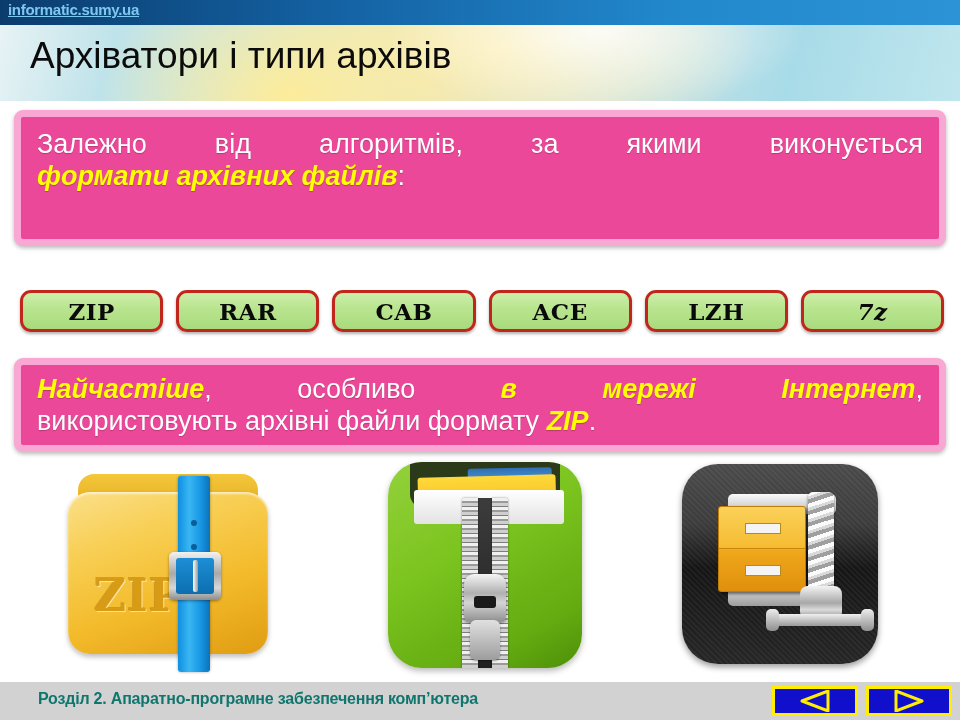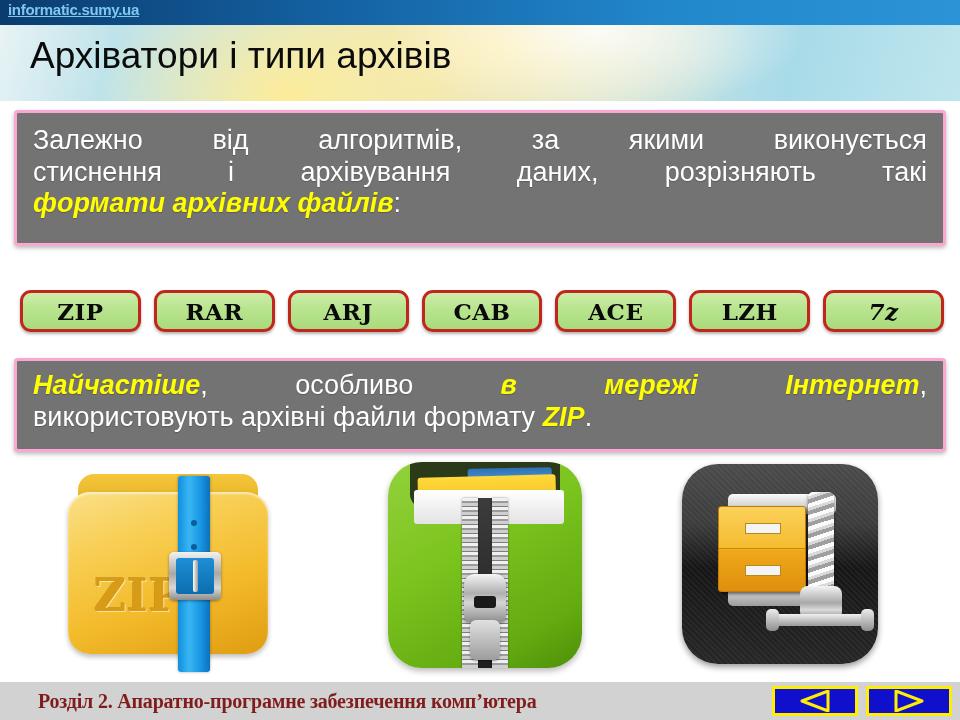--- a/index.html
+++ b/index.html
@@ -67,23 +67,23 @@
     color: #0b0b0b;
     font-family: "Liberation Sans", "DejaVu Sans", sans-serif;
     letter-spacing: 0px;
     white-space: nowrap;
     z-index: 3;
   }
 
   
   .callout {
     position: absolute;
-    background: #737373;
-    border: 3px solid #f9a8d4;
-    border-radius: 4px;
+    background: #ec4899;
+    border: 7px solid #f9a8d4;
+    border-radius: 9px;
     box-shadow: 0 2px 4px rgba(0,0,0,0.28);
     box-sizing: border-box;
     color: #ffffff;
   }
   .callout .ctext {
     font-size: 27px;
     line-height: 1.17;
     color: #ffffff;
     text-align: justify;
     text-align-last: justify;
@@ -400,24 +400,24 @@
   
   .footer {
     position: absolute;
     left: 0; top: 682px;
     width: 960px; height: 38px;
     background: #d2d2d2;
   }
   .footer-text {
     position: absolute;
     left: 38px; top: 8px;
-    font-family: Liberation Serif, serif;
+    font-family: Liberation Sans, sans-serif;
     font-weight: bold;
-    font-size: 20px;
-    color: #7f1d1d;
+    font-size: 16px;
+    color: #0f766e;
     white-space: nowrap;
     letter-spacing: -0.2px;
   }
   .navbtn {
     position: absolute;
     top: 4px;
     width: 86px; height: 30px;
     background: #1010cc;
     border: 3px solid #ffee00;
     box-sizing: border-box;
@@ -437,34 +437,30 @@
   <a class="topbar-link" href="#">informatic.sumy.ua</a>
 </div>
 
 <div class="title-band">
   <div class="page-title">Архіватори і типи архівів</div>
 </div>
 
 <div class="callout" id="callout-1">
   <div class="ctext">
     <div>Залежно від алгоритмів, за якими виконується</div>
-    <div>стиснення і архівування даних, розрізняють такі</div>
     <div class="last"><span class="hl">формати архівних файлів</span><span>:</span></div>
   </div>
 </div>
 
 <div class="badge-row">
   <div class="badge">
       <span class="badge-label">ZIP</span>
     </div>
   <div class="badge">
       <span class="badge-label">RAR</span>
-    </div>
-  <div class="badge">
-      <span class="badge-label">ARJ</span>
     </div>
   <div class="badge">
       <span class="badge-label">CAB</span>
     </div>
   <div class="badge">
       <span class="badge-label">ACE</span>
     </div>
   <div class="badge">
       <span class="badge-label">LZH</span>
     </div>

